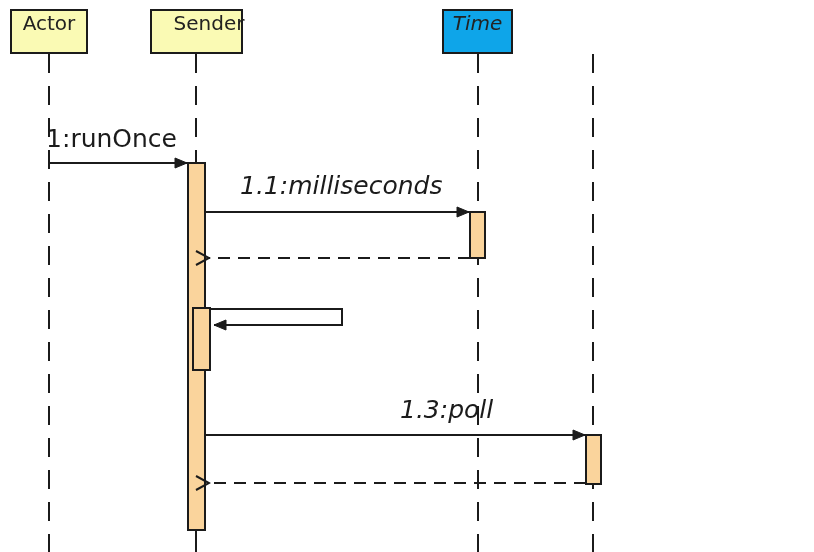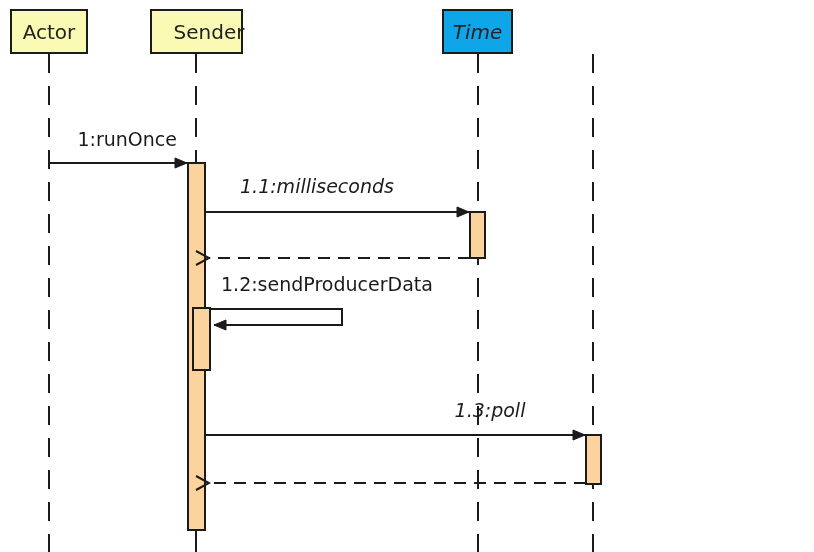--- a/index.html
+++ b/index.html
@@ -16,41 +16,41 @@
     left: 0; top: 0;
     width: 814px; height: 552px;
   }
   .participant {
     position: absolute;
     top: 9px;
     height: 45px;
     box-sizing: border-box;
     border: 2px solid #1b1b1b;
     display: flex;
-    align-items: center;
+    align-items: flex-start;
     justify-content: center;
     font-size: 20px;
     color: #222222;
     white-space: nowrap;
   }
   .p-actor  { left: 10px;  width: 78px;  }
   .p-sender { left: 150px; width: 93px;  }
   .p-time   { left: 442px; width: 71px;  font-style: italic; }
   .p-kafka  { left: 523px; width: 140px; font-style: italic; }
   .msg-label {
     position: absolute;
-    font-size: 19px;
+    font-size: 25px;
     line-height: 22px;
     color: #1b1b1b;
     white-space: nowrap;
   }
   .lbl-runonce { left: 20px;  top: 128px; width: 157px; text-align: right; }
   .lbl-ms      { left: 240px; top: 175px; width: 222px; font-style: italic; }
   .lbl-spd     { left: 221px; top: 273px; }
-  .lbl-poll    { left: 400px; top: 399px; width: 180px; text-align: center; font-style: italic; }
+  .lbl-poll    { left: 400px; top: 399px; width: 180px; text-align: left; font-style: italic; }
 </style>
 </head>
 <body>
 
 <div class="diagram">
 
   <svg class="layer" viewBox="0 0 814 552" xmlns="http://www.w3.org/2000/svg">
     <defs>
       <marker id="mFilled" markerUnits="userSpaceOnUse" markerWidth="15" markerHeight="13" refX="13" refY="6" orient="auto">
         <path d="M1,1 L13,6 L1,11 z" fill="#1b1b1b" stroke="#1b1b1b" stroke-width="1"></path>
@@ -84,16 +84,15 @@
   </div>
   <div class="participant p-sender" style="background: rgb(250, 250, 180); padding-left: 25px;">
     <span>Sender</span>
   </div>
   <div class="participant p-time" style="background: #0ea5e9;">
     <span>Time</span>
   </div>
 
   <div class="msg-label lbl-runonce">1:runOnce</div>
   <div class="msg-label lbl-ms">1.1:milliseconds</div>
-  <div class="msg-label lbl-spd">1.2:sendProducerData</div>
   <div class="msg-label lbl-poll">1.3:poll</div>
 
 </div>
 
 </body></html>

